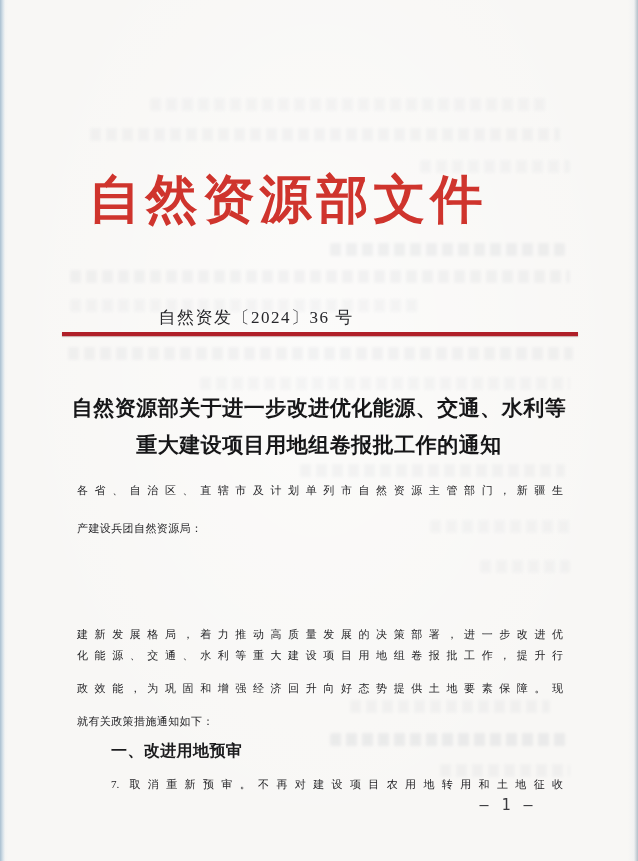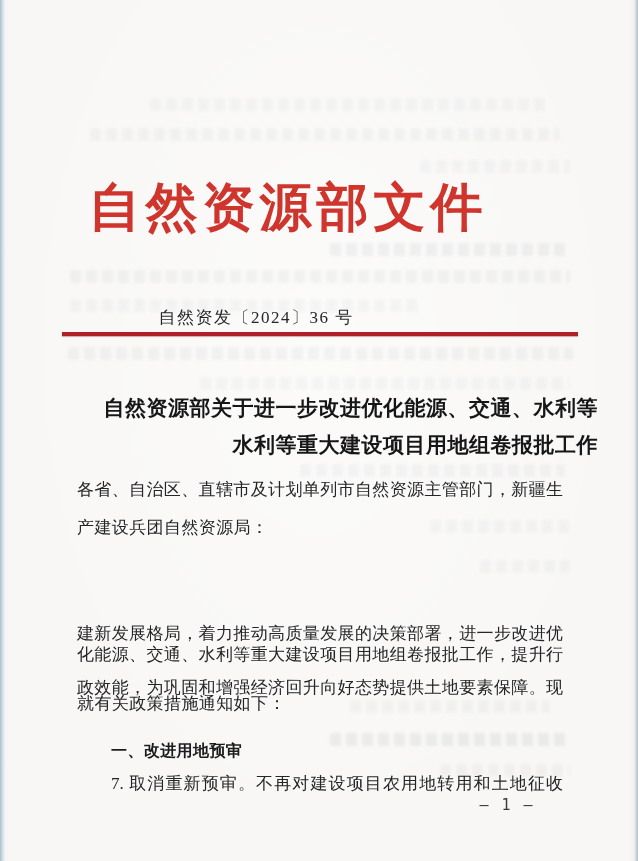--- a/index.html
+++ b/index.html
@@ -38,52 +38,51 @@
   }
   .letterhead {
     position: absolute;
     left: 0; top: 168px; width: 576px;
     text-align: center;
     font-size: 52px;
     line-height: 64px;
     font-weight: bold;
     letter-spacing: 5px;
     font-family: "Liberation Serif", serif;
-    margin-top: 8px;
   }
   .doc-number {
     position: absolute;
     left: 0; top: 306px; width: 512px;
     text-align: center;
     font-size: 17px;
     letter-spacing: 1.5px;
     color: #26262a;
   }
   .red-rule {
     position: absolute;
     left: 62px; top: 332px;
     width: 516px; height: 4px;
     box-shadow: 0 1px 1px rgba(120,20,24,0.35);
   }
   .doc-title {
     position: absolute;
     left: 40px; top: 390px; width: 558px;
-    text-align: right;
+    text-align: center;
     font-size: 21px;
     line-height: 37px;
     font-weight: bold;
     color: #161618;
     letter-spacing: 0.5px;
     font-family: "Liberation Serif", serif;
   }
   .bodyline {
     position: absolute;
     left: 77px;
     width: 486px;
-    font-size: 17px;
+    font-size: 11px;
     line-height: 20px;
     color: #252528;
     letter-spacing: 0.4px;
     white-space: nowrap;
   }
   .jl {
     white-space: normal;
     text-align: justify;
     text-align-last: justify;
     letter-spacing: 0;
@@ -130,30 +129,30 @@
   <div class="bleed" style="left:440px; top:764px; width:130px; opacity:.06;"></div>
 
   <div class="letterhead" style="color: rgb(207, 52, 45);">自然资源部文件</div>
 
   <div class="doc-number">自然资发〔2024〕36 号</div>
 
   <div class="red-rule" style="background: rgb(176, 31, 40);"></div>
 
   <div class="doc-title">
     <div>自然资源部关于进一步改进优化能源、交通、水利等</div>
-    <div>水利等重大建设项目用地组卷报批工作</div>
+    <div>重大建设项目用地组卷报批工作的通知</div>
   </div>
 
   <div class="bodyline jl" style="top:480px;">各省、自治区、直辖市及计划单列市自然资源主管部门，新疆生</div>
   <div class="bodyline" style="top:518px;">产建设兵团自然资源局：</div>
 
   <div class="bodyline jl" style="top:612px;margin-top:12px;">建新发展格局，着力推动高质量发展的决策部署，进一步改进优</div>
   <div class="bodyline jl" style="top:645px;">化能源、交通、水利等重大建设项目用地组卷报批工作，提升行</div>
   <div class="bodyline jl" style="top:678px;">政效能，为巩固和增强经济回升向好态势提供土地要素保障。现</div>
-  <div class="bodyline" style="top:694px;">就有关政策措施通知如下：</div>
+  <div class="bodyline" style="top:711px;">就有关政策措施通知如下：</div>
 
   <div class="bodyline sec-heading ind" style="top:742px;">一、改进用地预审</div>
 
   <div class="bodyline jl ind" style="top:774px;">7. 取消重新预审。不再对建设项目农用地转用和土地征收</div>
 
   <div class="page-number">— 1 —</div>
 
 </div>
 
 </body></html>

